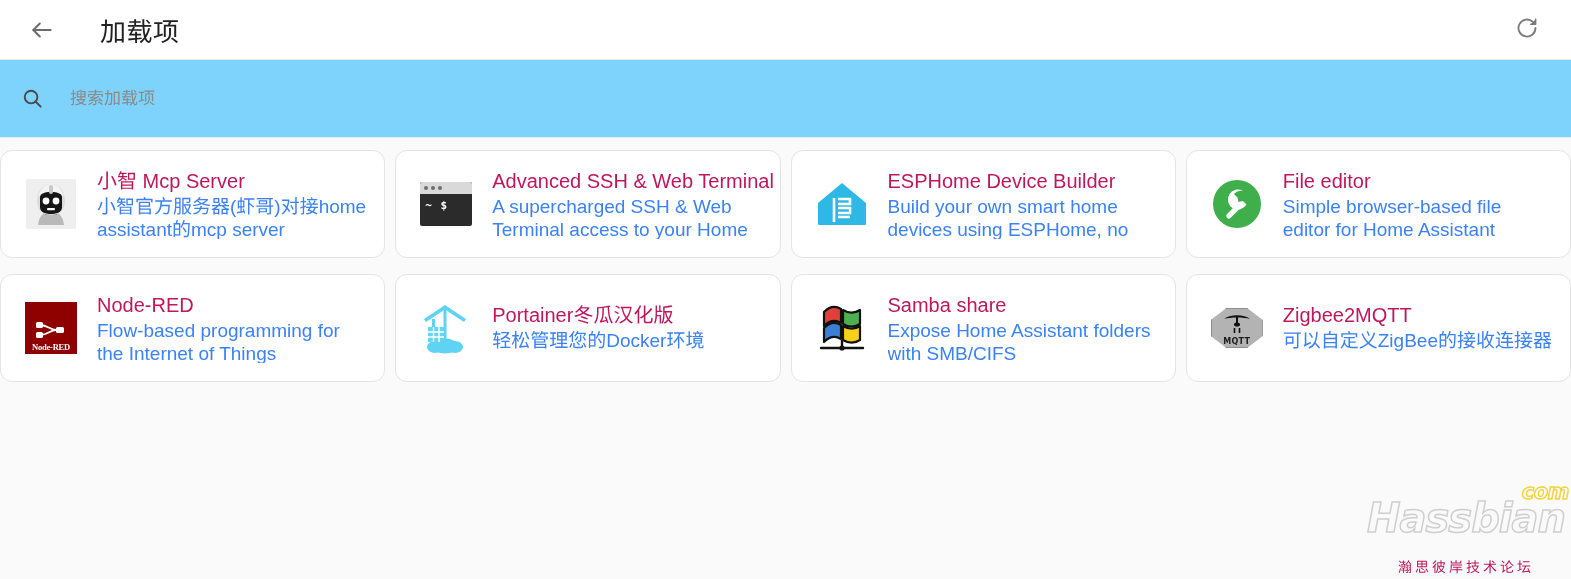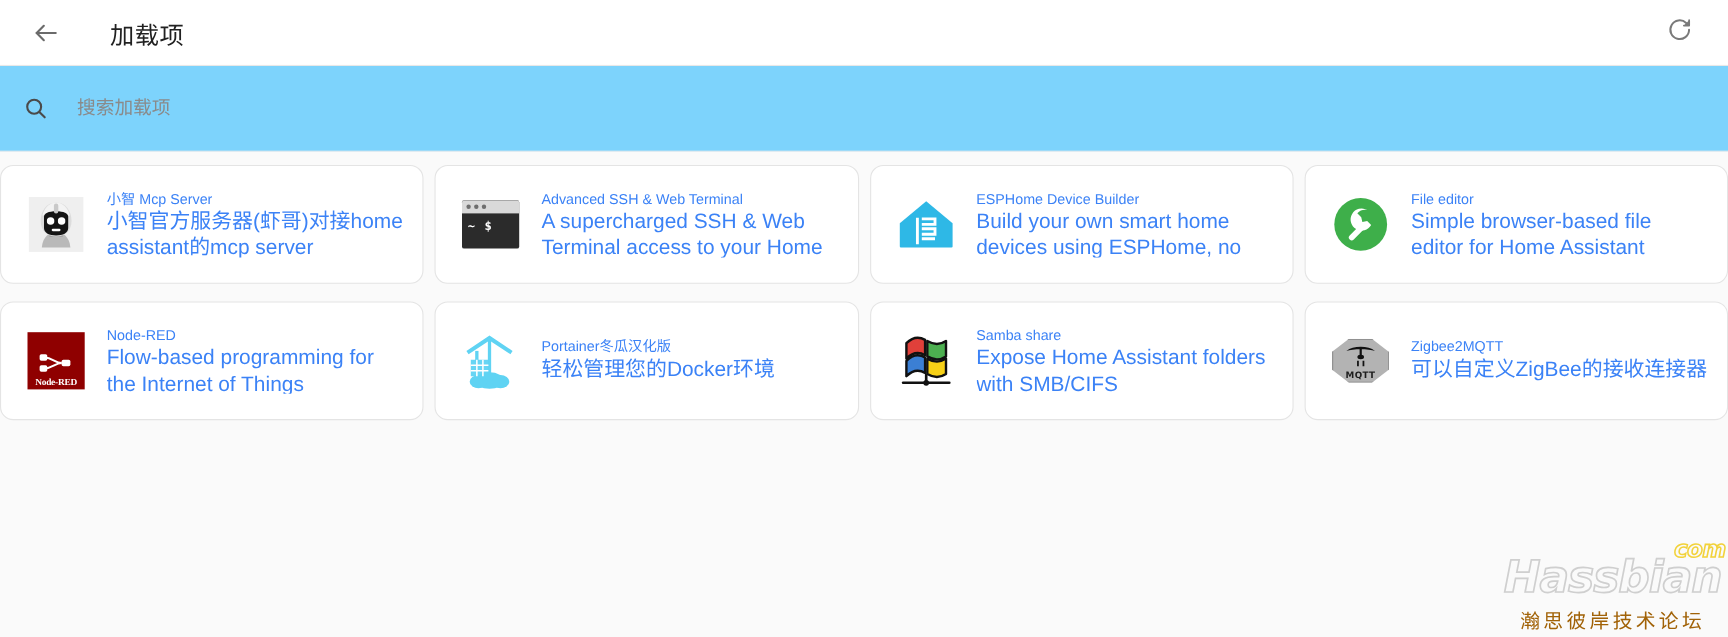--- a/index.html
+++ b/index.html
@@ -26,21 +26,21 @@
   }
   .back-btn {
     width: 44px; height: 44px;
     display: flex; align-items: center; justify-content: center;
     border-radius: 50%;
     cursor: pointer;
     flex: 0 0 auto;
   }
   .back-btn svg { display: block; }
   .appbar-title {
-    font-size: 22px;
+    font-size: 26px;
     color: #212121;
     margin-left: 36px;
     letter-spacing: 0.5px;
     white-space: nowrap;
   }
   .appbar-spacer { flex: 1 1 auto; }
   .refresh-btn {
     width: 44px; height: 44px;
     display: flex; align-items: center; justify-content: center;
     border-radius: 50%;
@@ -100,22 +100,22 @@
     height: 56px;
     margin-right: 18px;
     margin-left: 6px;
     display: flex;
     align-items: center;
     justify-content: center;
   }
   .card-icon svg, .card-icon .shape { display: block; }
   .card-text { min-width: 0; }
   .card-title {
-    font-size: 13px;
-    color: #3b82f6;
+    font-size: 20px;
+    color: #be185d;
     line-height: 1.25;
     margin-bottom: 1px;
     white-space: nowrap;
   }
   .card-desc {
     font-size: 19px;
     color: #3b82f6;
     line-height: 1.26;
     max-height: 44px;
     overflow: hidden;
@@ -149,23 +149,23 @@
     top: -16px;
     right: -4px;
     font-size: 21px;
     font-style: italic;
     font-weight: bold;
     color: transparent;
     -webkit-text-stroke: 1.4px #f2d23a;
     letter-spacing: -0.5px;
   }
   .wm-sub {
-    margin-top: 5px;
-    font-size: 18px;
-    color: #a16207;
+    margin-top: 18px;
+    font-size: 14px;
+    color: #be185d;
     letter-spacing: 3px;
   }
 
   
   .nodered-box {
     width: 52px; height: 52px;
     background: #8f0000;
     display: flex; flex-direction: column;
     align-items: center; justify-content: flex-end;
     padding-bottom: 2px;

